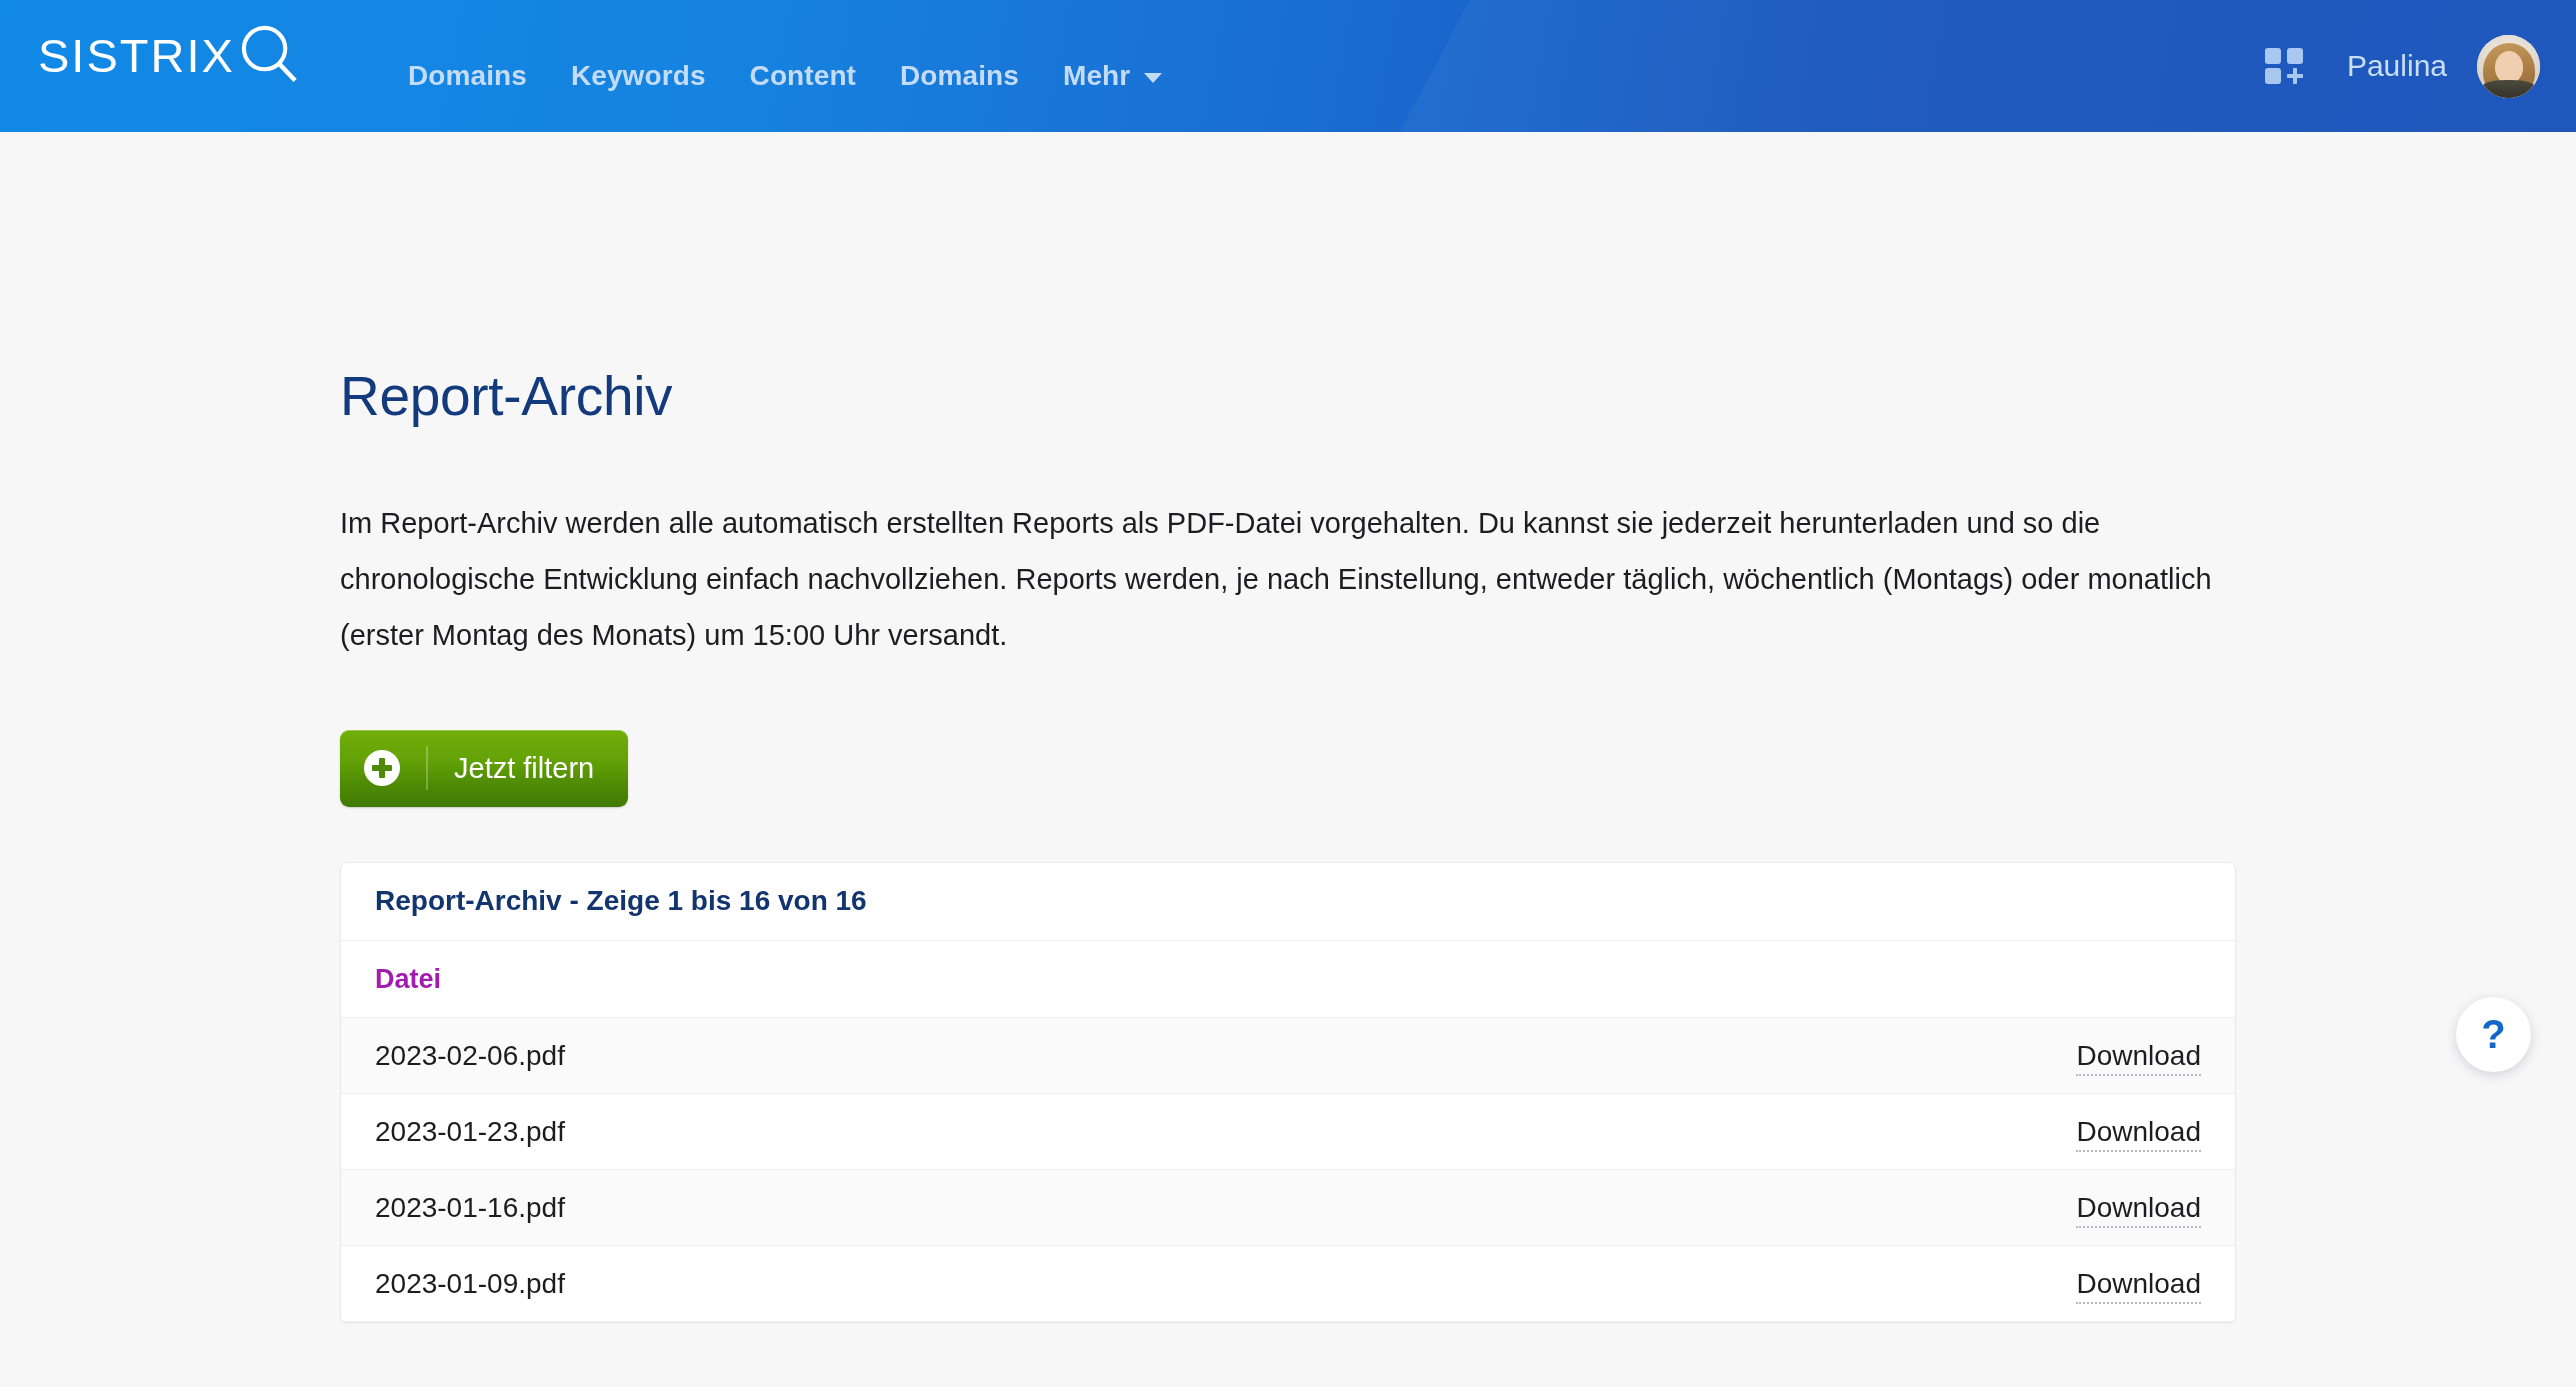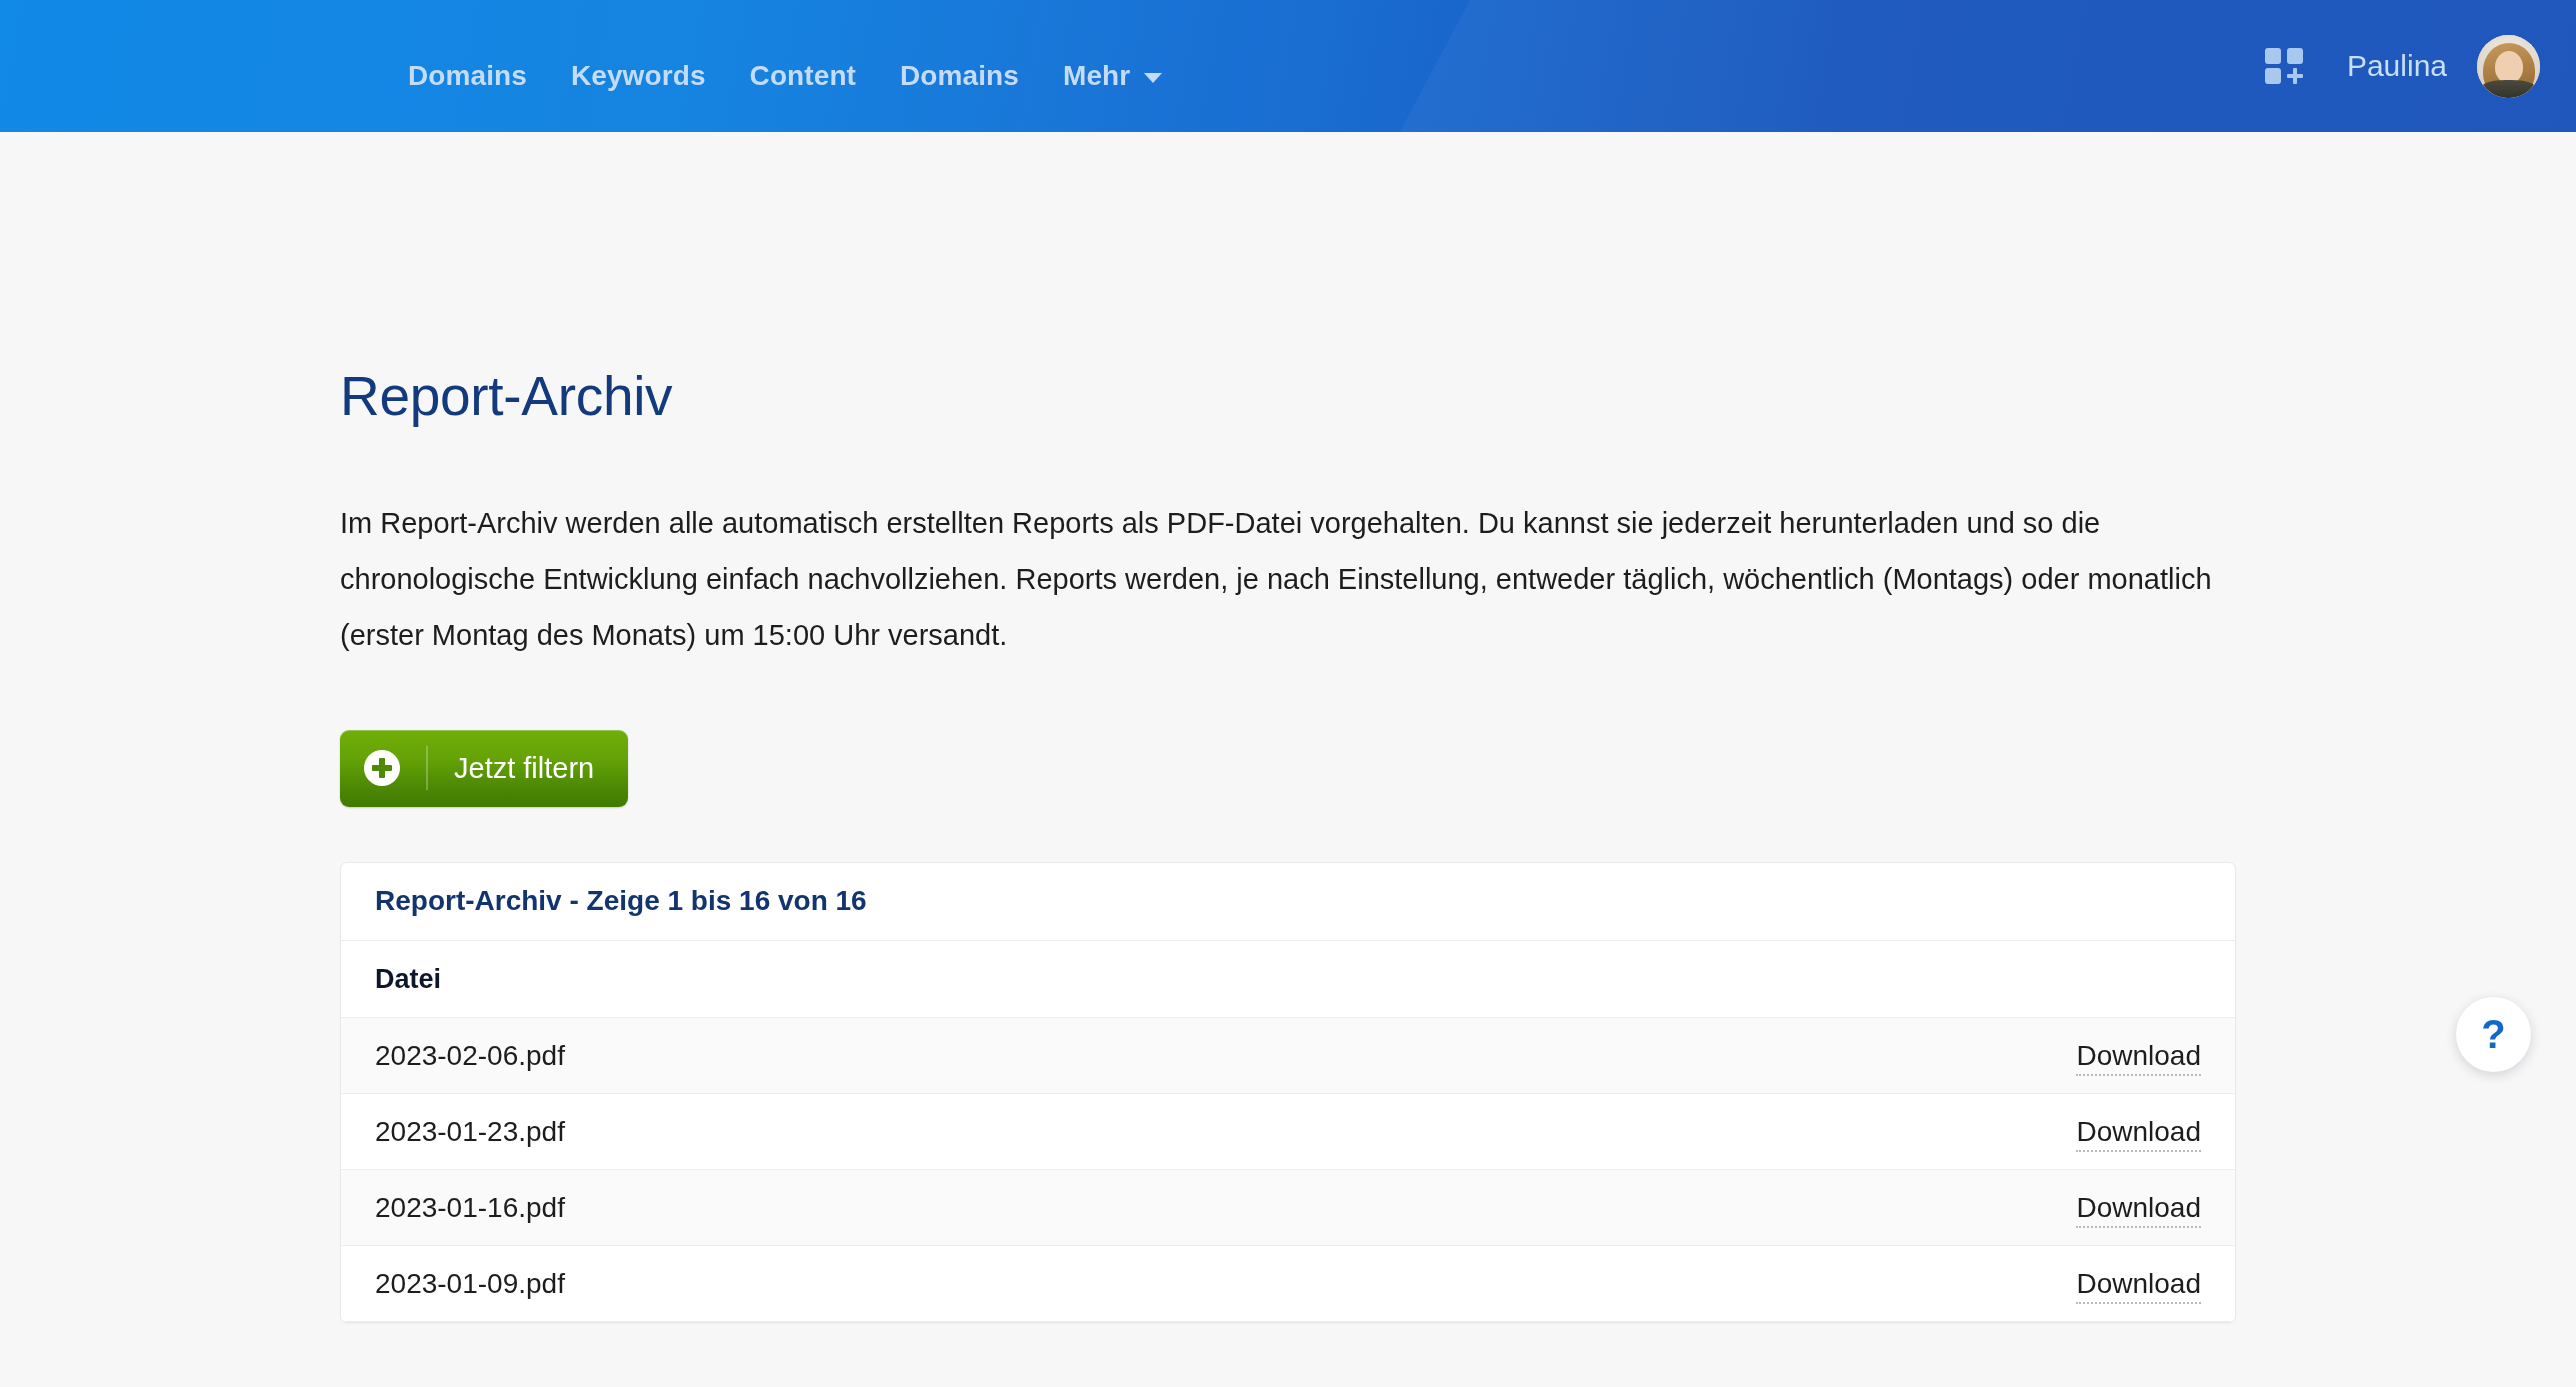--- a/index.html
+++ b/index.html
@@ -229,21 +229,21 @@
     color: #12356f;
     font-size: 28px;
     font-weight: 700;
     border-bottom: 1px solid #ededf0;
   }
   .table { width: 100%; border-collapse: collapse; table-layout: fixed; }
   .table th {
     text-align: left;
     padding: 0 34px;
     height: 77px;
-    color: #0f172a;
+    color: #a21caf;
     font-size: 27px;
     font-weight: 700;
     border-bottom: 1px solid #ededf0;
     background: #ffffff;
   }
   .table td {
     padding: 0 34px;
     height: 76px;
     font-size: 28px;
     color: #1d1d1f;
@@ -283,20 +283,27 @@
     line-height: 1;
     margin-top: -2px;
   }
 </style>
 </head>
 <body>
 
 <header class="topbar">
   <div class="topbar-sheen"></div>
 
+  <a class="logo">
+    <span class="logo-word">SISTRIX</span>
+    <svg class="logo-glass" width="61" height="65" viewBox="0 0 62 66">
+      <circle cx="26" cy="28" r="21" fill="none" stroke="#ffffff" stroke-width="4.2"></circle>
+      <line x1="40.5" y1="43" x2="57" y2="60.5" stroke="#ffffff" stroke-width="4.6" stroke-linecap="butt"></line>
+    </svg>
+  </a>
 
   <nav class="mainnav">
     <div class="navitem">
       <span>Domains</span>
     </div>
     <div class="navitem">
       <span>Keywords</span>
     </div>
     <div class="navitem">
       <span>Content</span>

